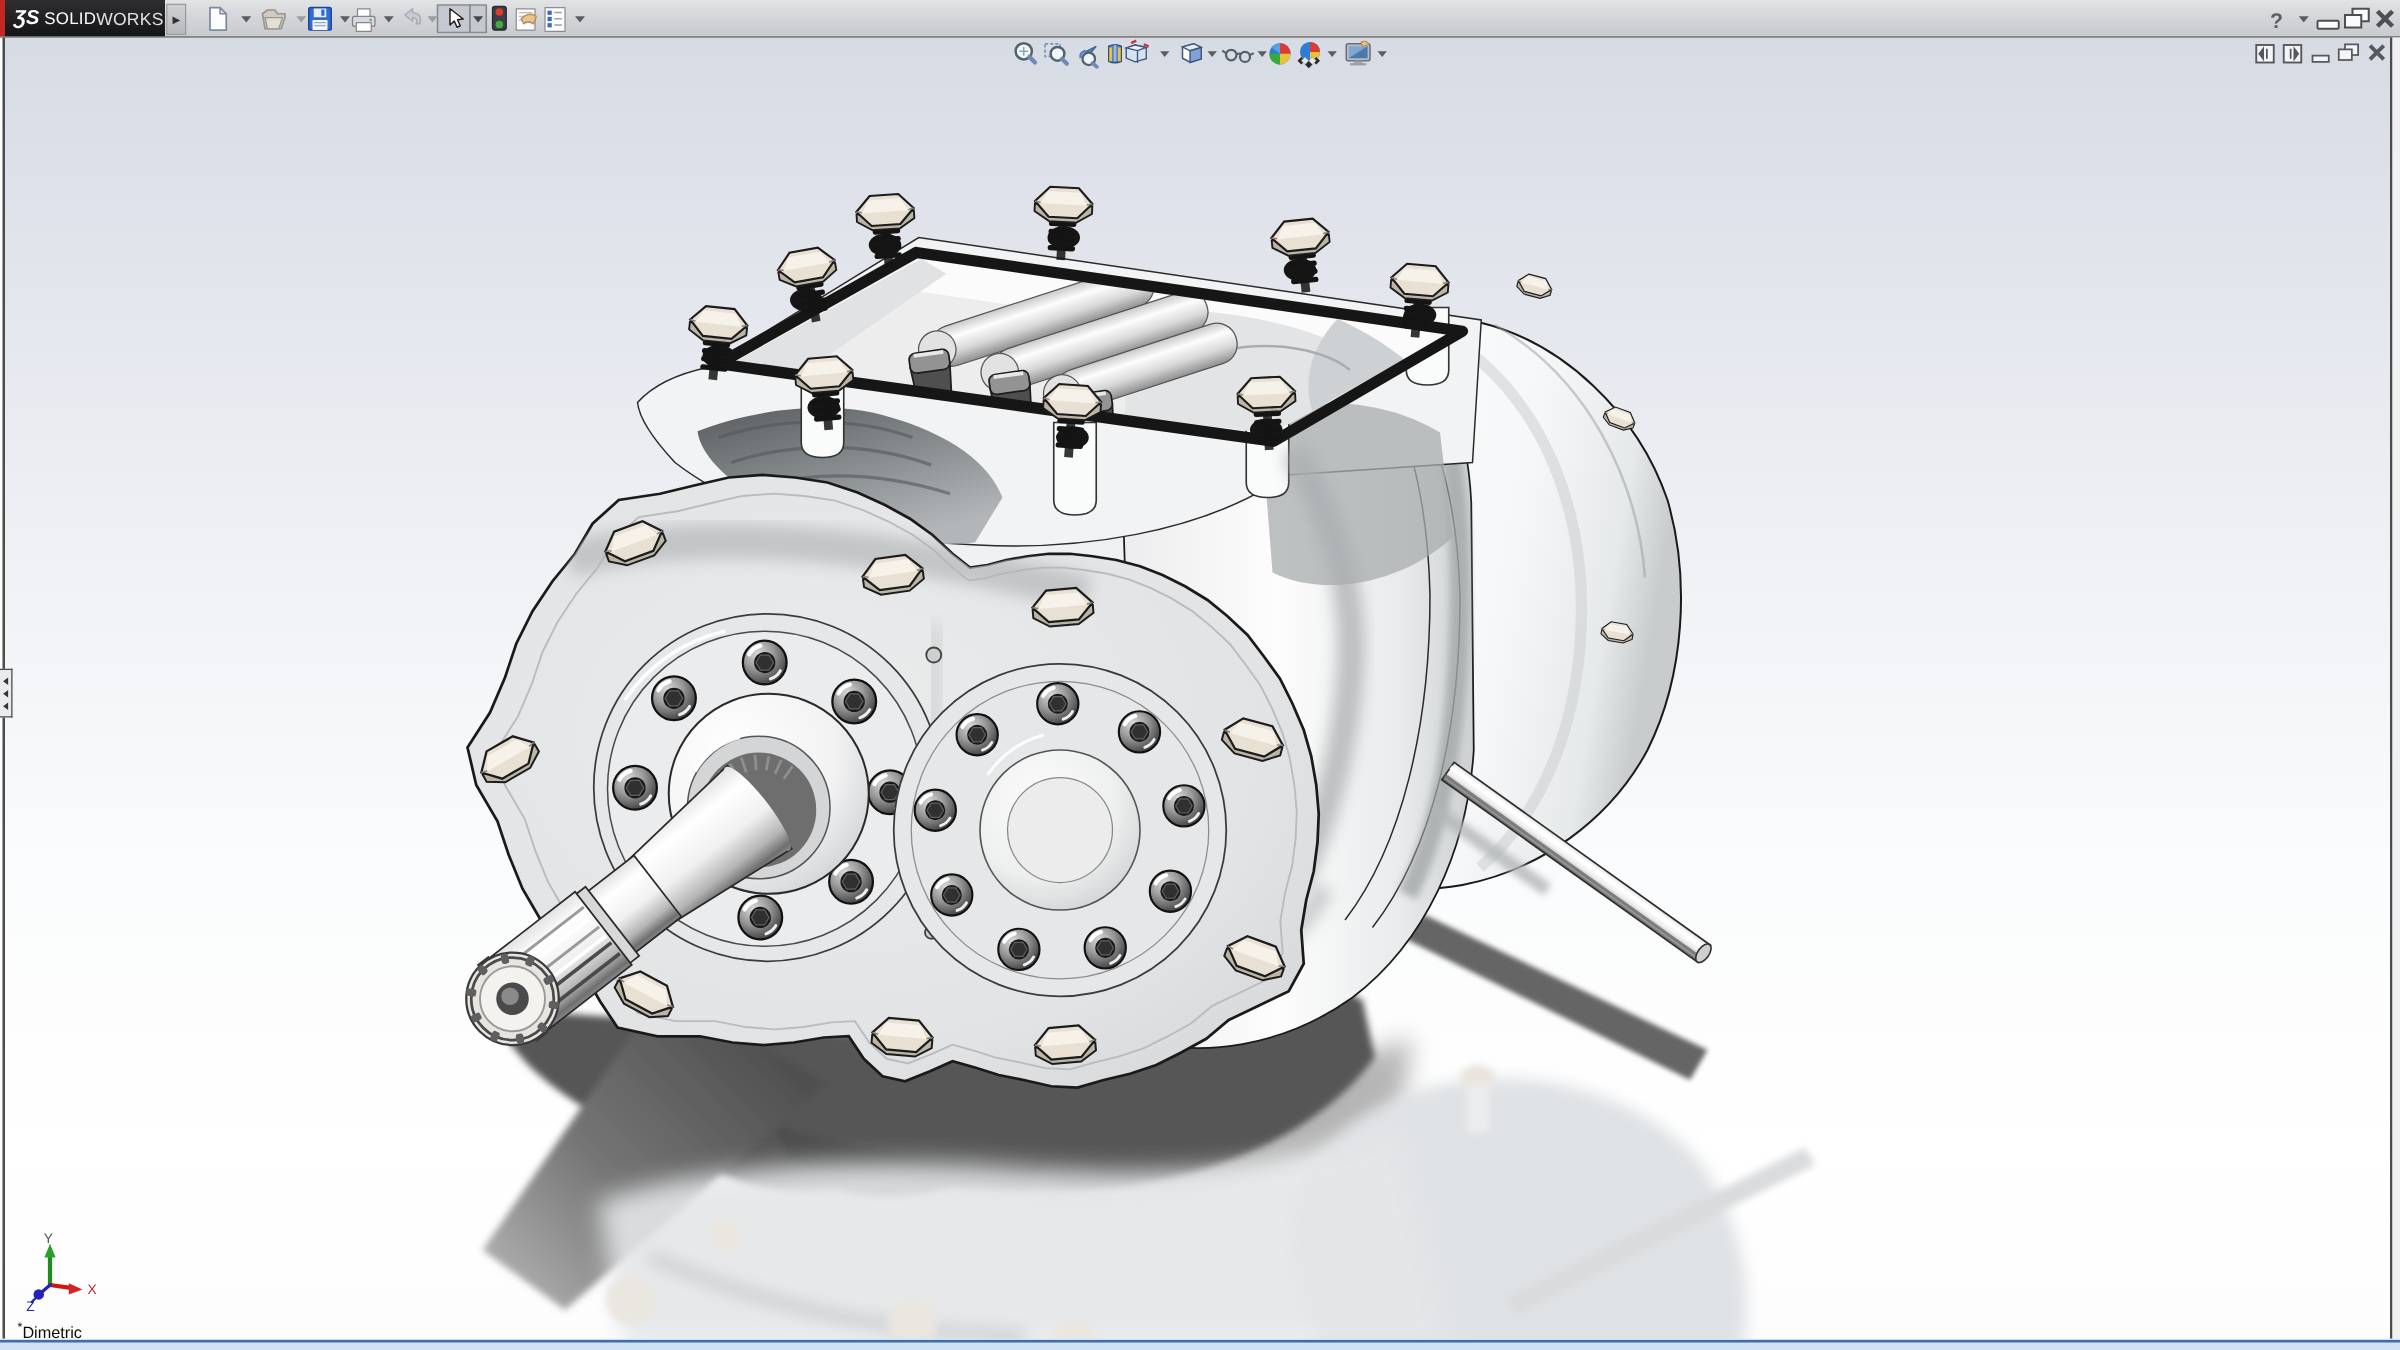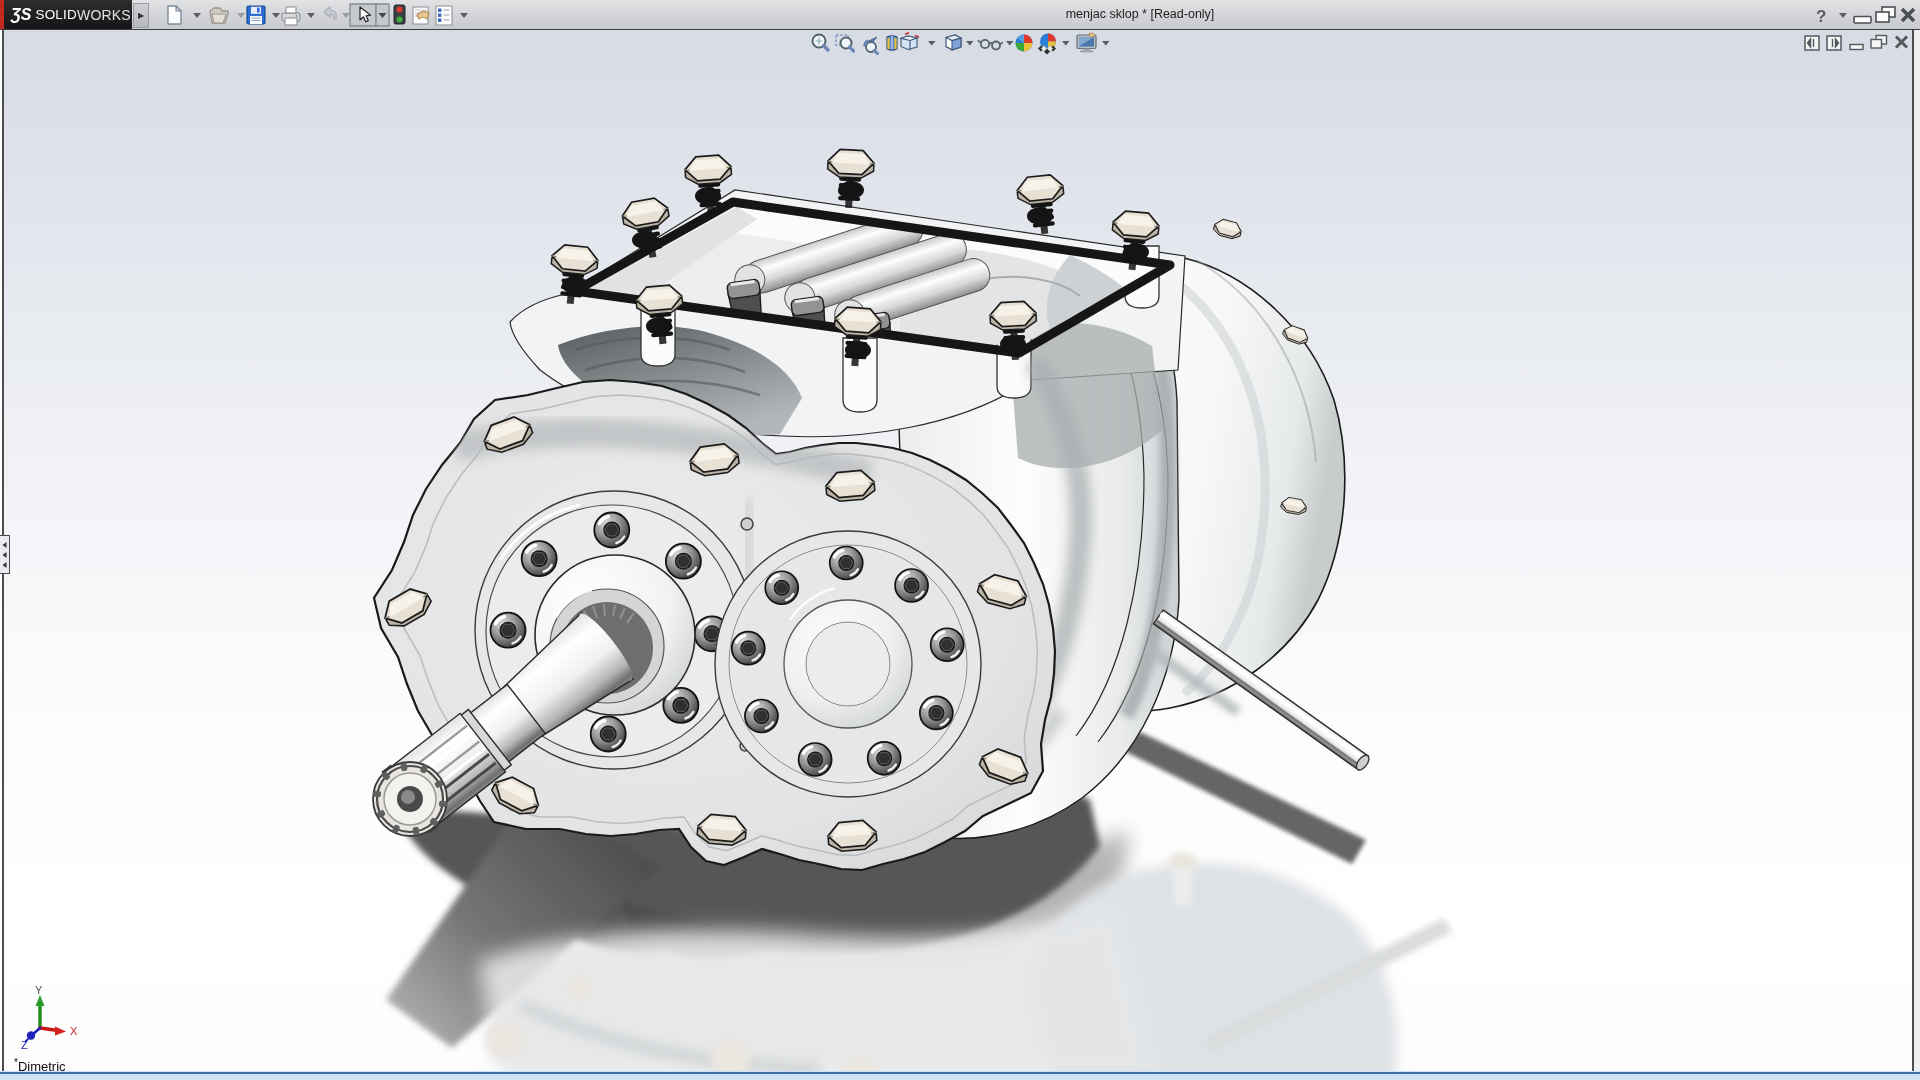--- a/index.html
+++ b/index.html
@@ -559,21 +559,20 @@
 <path d="M28,1039 L25.5,1041.5" stroke="#2222bb" stroke-width="1.8"></path>
 <text x="35" y="994" font-family="Liberation Sans" font-size="11" fill="#4a5a42">Y</text>
 <text x="70" y="1035" font-family="Liberation Sans" font-size="11" fill="#c42420">X</text>
 <text x="21" y="1049" font-family="Liberation Sans" font-size="11" fill="#2222bb">Z</text>
 </g>
 </svg>
 <div id="vframe-top"></div>
 <div id="vframe-right"></div>
 <div id="rightout"></div>
 <div id="titlebar">
-<div id="wtitle">menjac sklop * [Read-only]</div>
 <svg class="tbicons" style="left:160px" width="340" height="24" viewBox="0 0 340 24">
 <g stroke-linejoin="round">
 <path d="M8,3 h8 l5,5 v13 h-13 z" fill="#fdfdfd" stroke="#7d8c9c" stroke-width="1.4"></path>
 <path d="M16,3 l5,5 h-5 z" fill="#d7dde3" stroke="#7d8c9c" stroke-width="1.2"></path>
 <path d="M33,10 l8,0 l-4,5 z" fill="#5a5d62"></path>
 <path d="M50,8 l4,-3 h6 l2,3 h6 v3 l-3,9 h-13 l-2,-12 z" fill="#cfcac2" stroke="#9a958d" stroke-width="1.3"></path>
 <path d="M52,11 h14 l-3,9 h-9 z" fill="#e4ded4" stroke="#9a958d"></path>
 <path d="M77,10 l8,0 l-4,5 z" fill="#9a9da2"></path>
 <rect x="87" y="3" width="18" height="18" rx="1.5" fill="#2f6cd3" stroke="#1d4794" stroke-width="1.2"></rect>
 <rect x="91" y="3.8" width="10" height="7" fill="#e8eef8"></rect>

